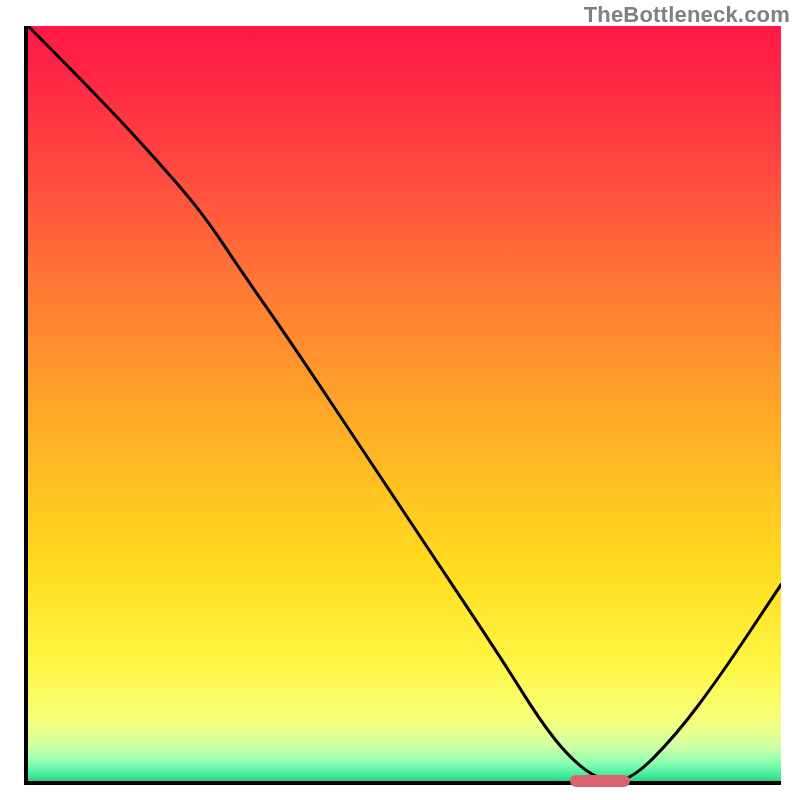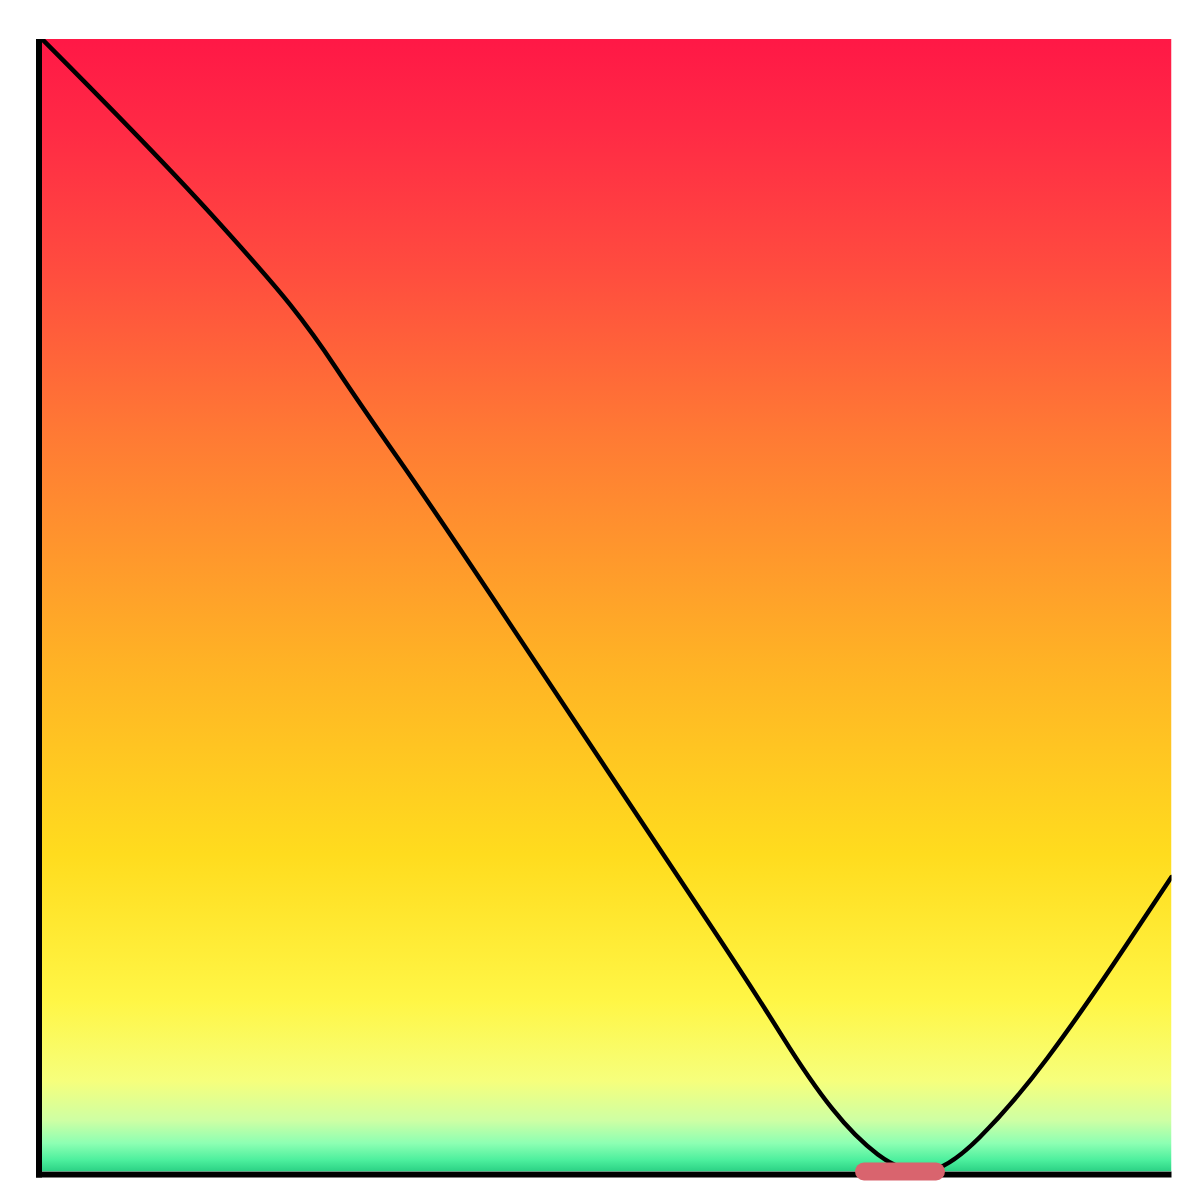--- a/index.html
+++ b/index.html
@@ -61,20 +61,21 @@
     height: 12px;
     border-radius: 6px;
     background: #d9646e;
   }
 </style>
 </head>
 <body>
 
 <div class="page">
 
+  <div class="attribution">TheBottleneck.com</div>
 
   <div class="plot-outer">
     <div class="plot-inner">
 
       <svg class="gradient" viewBox="0 0 100 100" preserveAspectRatio="none">
         <defs>
           <linearGradient id="bg" x1="0" y1="0" x2="0" y2="1">
               <stop offset="0.00%" stop-color="#ff1846"></stop>
               <stop offset="8.00%" stop-color="#ff2a45"></stop>
               <stop offset="20.00%" stop-color="#ff4b3f"></stop>

